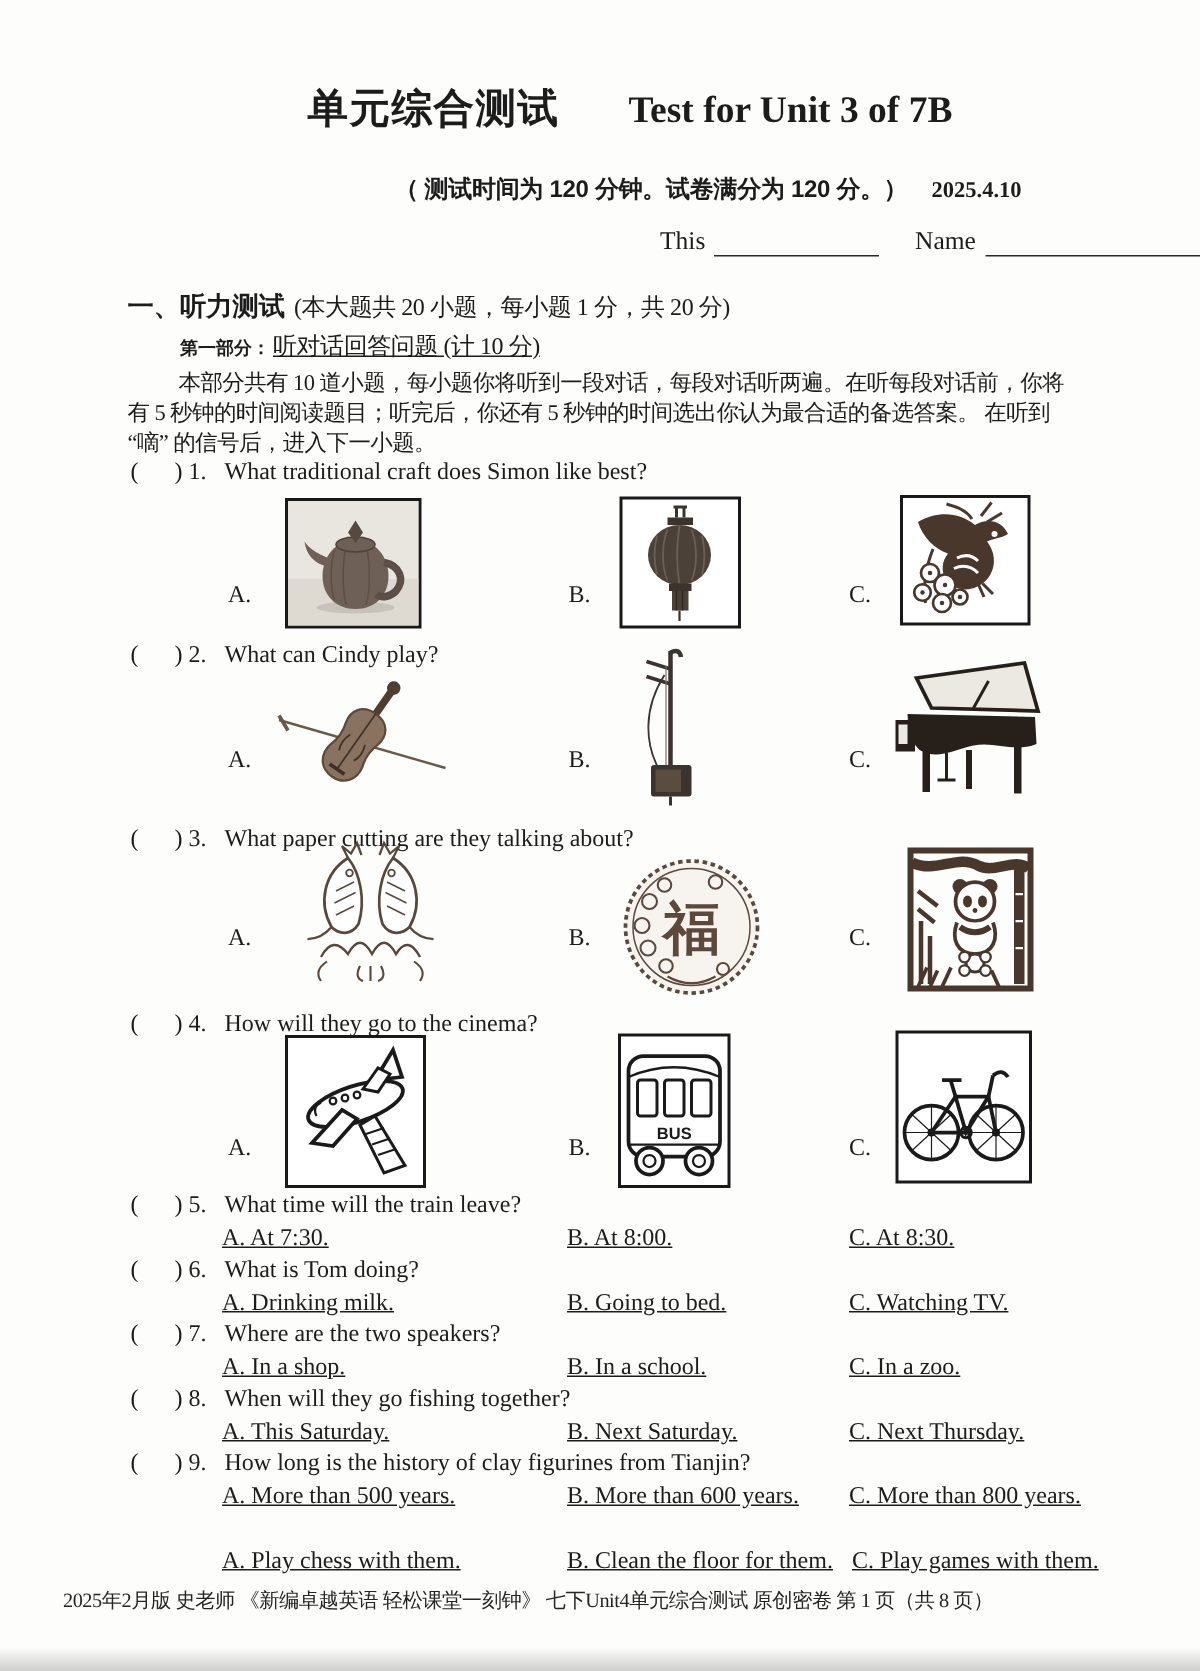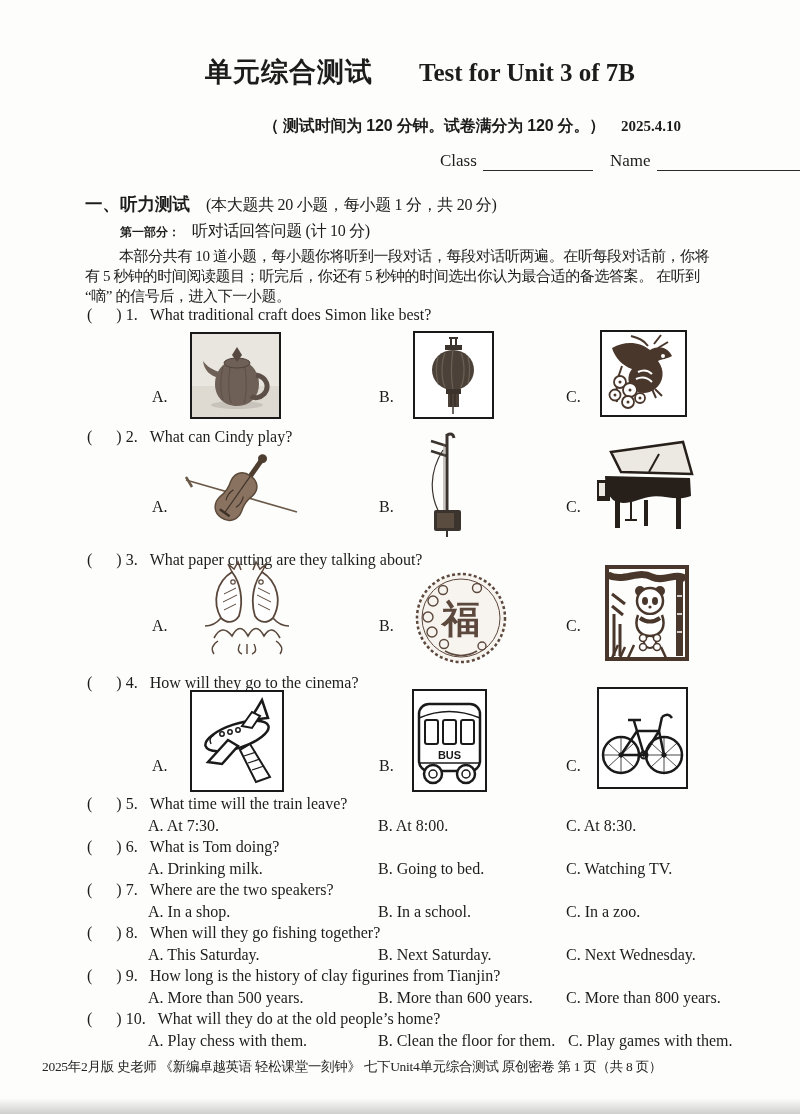--- a/index.html
+++ b/index.html
@@ -9,58 +9,58 @@
   .abs{position:absolute;}
   .nowrap{white-space:nowrap;}
   .cnb{font-family:"Liberation Sans","DejaVu Sans",sans-serif;font-weight:bold;}
   .title-cn{font-size:27px;letter-spacing:1px;}
   .title-en{font-size:25px;font-weight:bold;margin-left:46px;}
   .subtitle{font-size:16px;letter-spacing:-0.2px;}
   .subdate{font-weight:bold;margin-left:16px;font-size:15px;}
   .fieldlbl{font-size:17px;}
   .fieldline{display:inline-block;border-bottom:1.5px solid #2a2a2a;height:16px;vertical-align:bottom;margin-left:6px;}
   .sec-title{font-size:17.5px;}
-  .sec-note{font-size:16px;font-weight:normal;font-family:"Liberation Serif","DejaVu Serif",serif;margin-left:16px;letter-spacing:-0.3px;}
+  .sec-note{font-size:16px;font-weight:normal;font-family:"Liberation Serif","DejaVu Serif",serif;margin-left:6px;letter-spacing:-0.3px;}
   .part-title{font-size:12px;}
   .instr{font-size:15px;line-height:20px;letter-spacing:-0.4px;white-space:nowrap;}
   .qline{left:87px;font-size:16px;white-space:nowrap;}
   .qp{white-space:pre;margin-right:12px;}
   .optlabel{font-size:16px;}
-  .opttext{font-size:16px;white-space:nowrap;}
+  .opttext{font-size:16px;white-space:nowrap;text-decoration:underline;}
   .imgbox{border:2px solid #191919;background:#ffffff;}
   .footer{left:0;top:1058px;width:704px;text-align:center;font-size:13.5px;letter-spacing:-0.3px;color:#242424;}
   .bottom-shade{left:0;bottom:0;width:800px;height:16px;
     background:linear-gradient(to bottom, rgba(170,170,165,0), rgba(150,150,146,0.45));}
   svg{display:block;}
 </style>
 </head>
 <body>
 
 <div class="paper">
 
   <div class="abs nowrap" style="left:205px;top:54px;">
     <span class="cnb title-cn">单元综合测试</span><span class="title-en">Test for Unit 3 of 7B</span>
   </div>
 
   <div class="abs nowrap" style="left:263px;top:116px;">
     <span class="cnb subtitle" style="font-weight:bold;">（ 测试时间为 120 分钟。试卷满分为 120 分。）</span><span class="subdate">2025.4.10</span>
   </div>
 
   <div class="abs nowrap" style="left:440px;top:151px;">
-    <span class="fieldlbl">Class</span><span class="fieldline" style="width:110px;"></span>
+    <span class="fieldlbl">This</span><span class="fieldline" style="width:110px;"></span>
   </div>
   <div class="abs nowrap" style="left:610px;top:151px;">
     <span class="fieldlbl">Name</span><span class="fieldline" style="width:147px;"></span>
   </div>
 
   <div class="abs nowrap" style="left:85px;top:192px;">
     <span class="cnb sec-title">一、听力测试</span><span class="sec-note">(本大题共 20 小题，每小题 1 分，共 20 分)</span>
   </div>
   <div class="abs nowrap" style="left:120px;top:221px;">
-    <span class="cnb part-title">第一部分：</span><span class="sec-note" style="margin-left:12px;">听对话回答问题 (计 10 分)</span>
+    <span class="cnb part-title">第一部分：</span><span class="sec-note" style="margin-left:2px;text-decoration:underline;">听对话回答问题 (计 10 分)</span>
   </div>
 
   <div class="abs instr" style="left:119px;top:246px;">本部分共有 10 道小题，每小题你将听到一段对话，每段对话听两遍。在听每段对话前，你将</div>
   <div class="abs instr" style="left:85px;top:266px;">有 5 秒钟的时间阅读题目；听完后，你还有 5 秒钟的时间选出你认为最合适的备选答案。 在听到</div>
   <div class="abs instr" style="left:85px;top:286px;">“嘀” 的信号后，进入下一小题。</div>
 
   <div class="abs qline" style="top:306px;">
     <span class="qp">(      ) 1.</span><span>What traditional craft does Simon like best?</span>
   </div>
   <div class="abs optlabel" style="left:152px;top:388px;">A.</div>
@@ -305,32 +305,29 @@
   </div>
   <div class="abs opttext" style="left:148px;top:903px;">A. In a shop.</div>
   <div class="abs opttext" style="left:378px;top:903px;">B. In a school.</div>
   <div class="abs opttext" style="left:566px;top:903px;">C. In a zoo.</div>
 
   <div class="abs qline" style="top:924px;">
     <span class="qp">(      ) 8.</span><span>When will they go fishing together?</span>
   </div>
   <div class="abs opttext" style="left:148px;top:946px;">A. This Saturday.</div>
   <div class="abs opttext" style="left:378px;top:946px;">B. Next Saturday.</div>
-  <div class="abs opttext" style="left:566px;top:946px;">C. Next Wednesday.</div>
+  <div class="abs opttext" style="left:566px;top:946px;">C. Next Thursday.</div>
 
   <div class="abs qline" style="top:967px;">
     <span class="qp">(      ) 9.</span><span>How long is the history of clay figurines from Tianjin?</span>
   </div>
   <div class="abs opttext" style="left:148px;top:989px;">A. More than 500 years.</div>
   <div class="abs opttext" style="left:378px;top:989px;">B. More than 600 years.</div>
   <div class="abs opttext" style="left:566px;top:989px;">C. More than 800 years.</div>
 
-  <div class="abs qline" style="top:1010px;">
-    <span class="qp">(      ) 10.</span><span>What will they do at the old people’s home?</span>
-  </div>
   <div class="abs opttext" style="left:148px;top:1032px;">A. Play chess with them.</div>
   <div class="abs opttext" style="left:378px;top:1032px;">B. Clean the floor for them.</div>
   <div class="abs opttext" style="left:568px;top:1032px;">C. Play games with them.</div>
 
   <div class="abs footer nowrap">2025年2月版  史老师  《新编卓越英语  轻松课堂一刻钟》 七下Unit4单元综合测试  原创密卷  第 1 页（共 8 页）</div>
 
   <div class="abs bottom-shade"></div>
 </div>
 
 </body></html>

